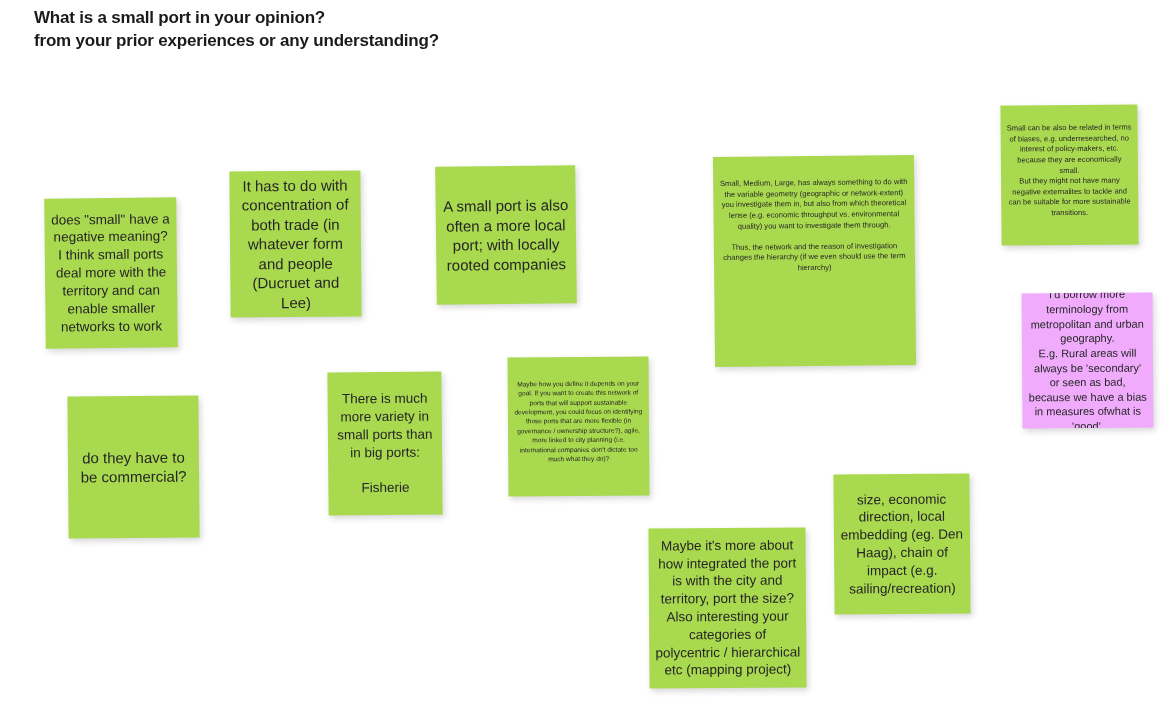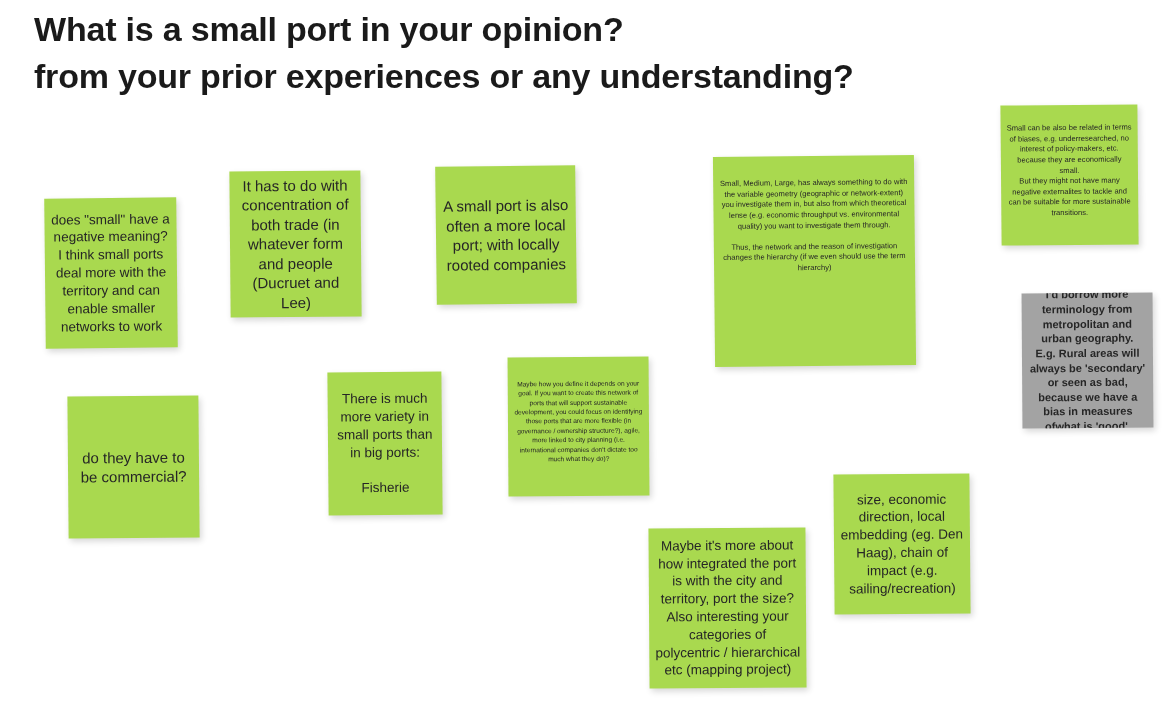--- a/index.html
+++ b/index.html
@@ -19,21 +19,21 @@
     position: relative;
     width: 1169px;
     height: 716px;
     background: #ffffff;
   }
   #board-title {
     position: absolute;
     left: 34px;
     top: 6px;
     width: 1000px;
-    font-size: 34px;
+    font-size: 17px;
     font-weight: bold;
     line-height: 1.38;
     color: #1a1a1a;
     letter-spacing: -0.2px;
     white-space: pre-line;
   }
   .note {
     position: absolute;
     box-sizing: border-box;
     background: #a9d94f;
@@ -79,21 +79,21 @@
       </div>
       <div class="note sz-xs align-top" style="left: 714px; top: 156px; width: 201px; height: 210px; background: rgb(169, 217, 79); color: rgb(38, 38, 38); transform: rotate(-0.6deg);">
         <div class="note-text" style="margin-top: 22px;">Small, Medium, Large, has always something to do with the variable geometry (geographic or network-extent) you investigate them in, but also from which theoretical lense (e.g. economic throughput vs. environmental quality) you want to investigate them through.
 
 Thus, the network and the reason of investigation changes the hierarchy (if we even should use the term hierarchy)</div>
       </div>
       <div class="note sz-xs align-top" style="left: 1001px; top: 105px; width: 137px; height: 140px; background: rgb(169, 217, 79); color: rgb(38, 38, 38); transform: rotate(-0.5deg);">
         <div class="note-text" style="margin-top: 18px;">Small can be also be related in terms of biases, e.g. underresearched, no interest of policy-makers, etc. because they are economically small.
 But they might not have many negative externalites to tackle and can be suitable for more sustainable transitions.</div>
       </div>
-      <div class="note sz-sm" style="left: 1022px; top: 293px; width: 131px; height: 135px; background: #a3a3a3; color: rgb(38, 38, 38); transform: rotate(-0.4deg); font-weight: bold;">
+      <div class="note sz-sm" style="left: 1022px; top: 293px; width: 131px; height: 135px; background: #f0abfc; color: rgb(38, 38, 38); transform: rotate(-0.4deg);">
         <div class="note-text">I'd borrow more terminology from metropolitan and urban geography.
 E.g. Rural areas will always be 'secondary' or seen as bad, because we have a bias in measures ofwhat is 'good'.</div>
       </div>
       <div class="note sz-lg" style="left: 68px; top: 396px; width: 131px; height: 142px; background: rgb(169, 217, 79); color: rgb(38, 38, 38); transform: rotate(-0.5deg);">
         <div class="note-text">do they have to be commercial?</div>
       </div>
       <div class="note sz-md" style="left: 328px; top: 372px; width: 114px; height: 143px; background: rgb(169, 217, 79); color: rgb(38, 38, 38); transform: rotate(-0.5deg);">
         <div class="note-text">There is much more variety in small ports than in big ports:
 
 Fisherie</div>

